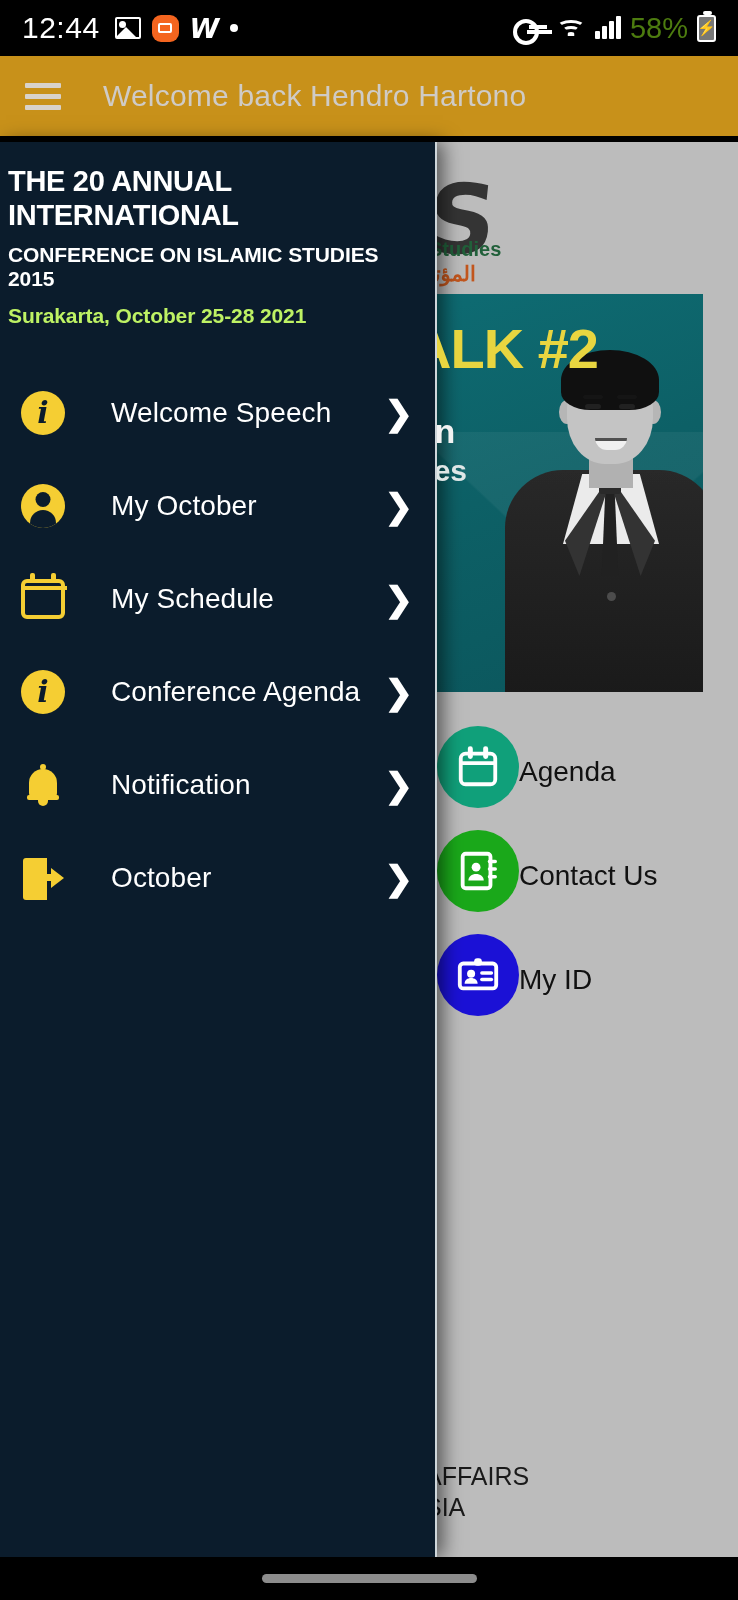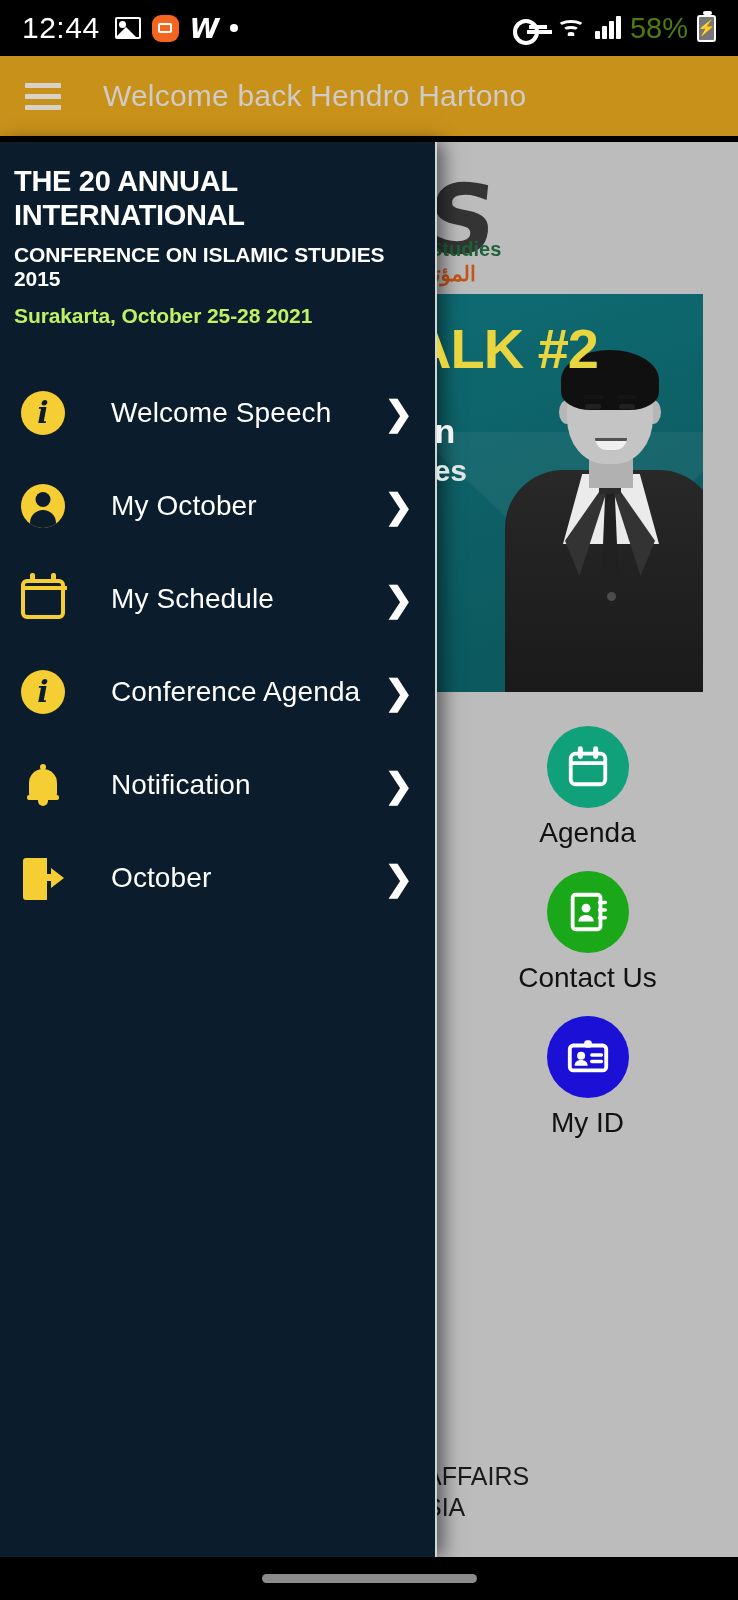--- a/index.html
+++ b/index.html
@@ -114,36 +114,36 @@
   .p-lapelL{ position:absolute; left:76px; top:120px; width:48px;height:104px; background:#33373b;
       clip-path:polygon(100% 0,30% 100%,0 66%); }
   .p-lapelR{ position:absolute; left:118px; top:120px; width:48px;height:104px; background:#33373b;
       clip-path:polygon(0 0,70% 100%,100% 66%); }
   .p-tie{ position:absolute; left:110px; top:132px; width:22px;height:92px; background:#23262a;
       clip-path:polygon(30% 0,70% 0,88% 100%,12% 100%); }
   .p-tieknot{ position:absolute; left:110px; top:126px; width:22px;height:16px;background:#2b2f33;border-radius:3px;}
   .p-btn{ position:absolute; left:118px; top:240px; width:9px;height:9px;border-radius:50%;background:#4a4f54;}
 
   .actions{ padding-top:34px; }
-  .action{ display:flex; flex-direction:column; align-items:center; margin-bottom:22px; cursor:pointer; }
+  .action{ display:flex; flex-direction:row; align-items:center; margin-bottom:22px; cursor:pointer; }
   .act-circle{ width:82px; height:82px; border-radius:50%; display:flex; align-items:center; justify-content:center; }
   .act-label{ margin-top:9px; font-size:28px; color:#111; }
   .c-agenda{ background:#10a07a; }
   .c-myid{ background:#1b11d6; }
   .c-contact{ background:#1aa81a; }
 
   .footer-text{ position:absolute; left:-12px; bottom:34px; font-size:25px; color:#1a1a1a; line-height:31px; white-space:nowrap;}
 
   
   .drawer{
     position:absolute; top:142px; left:0; width:437px; height:1415px;
     background:#0b1c2c; box-shadow:6px 0 18px rgba(0,0,0,.55);
     border-right:2px solid #cfd6da;
   }
-  .drawer-head{ padding:22px 14px 4px 14px; }
+  .drawer-head{ padding:22px 14px 4px 8px; }
   .dh1{ font-size:29px; font-weight:700; color:#fff; letter-spacing:-.3px; line-height:34px; }
   .dh2{ font-size:21px; font-weight:700; color:#fff; margin-top:11px; letter-spacing:-.1px;}
   .dh3{ font-size:21px; font-weight:700; color:#bef264; margin-top:13px; letter-spacing:-.1px;}
 
   .menu{ margin-top:34px; }
   .menu-item{
     display:flex; align-items:center; height:93px; padding:0 22px 0 20px; cursor:pointer;
   }
   .mi-icon{ width:46px; height:46px; flex:0 0 46px; display:flex; align-items:center; justify-content:center; }
   .mi-label{ font-size:28px; color:#fff; margin-left:45px; letter-spacing:.1px; }

